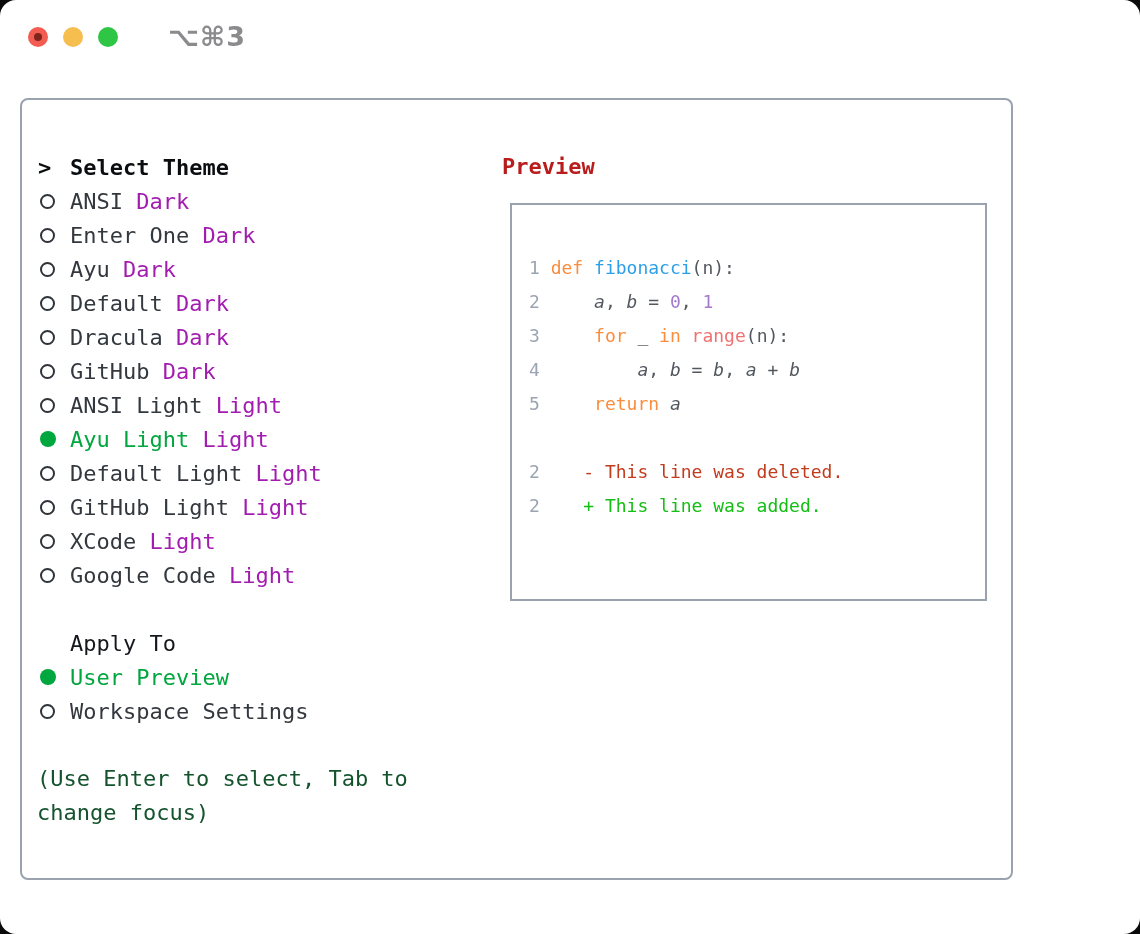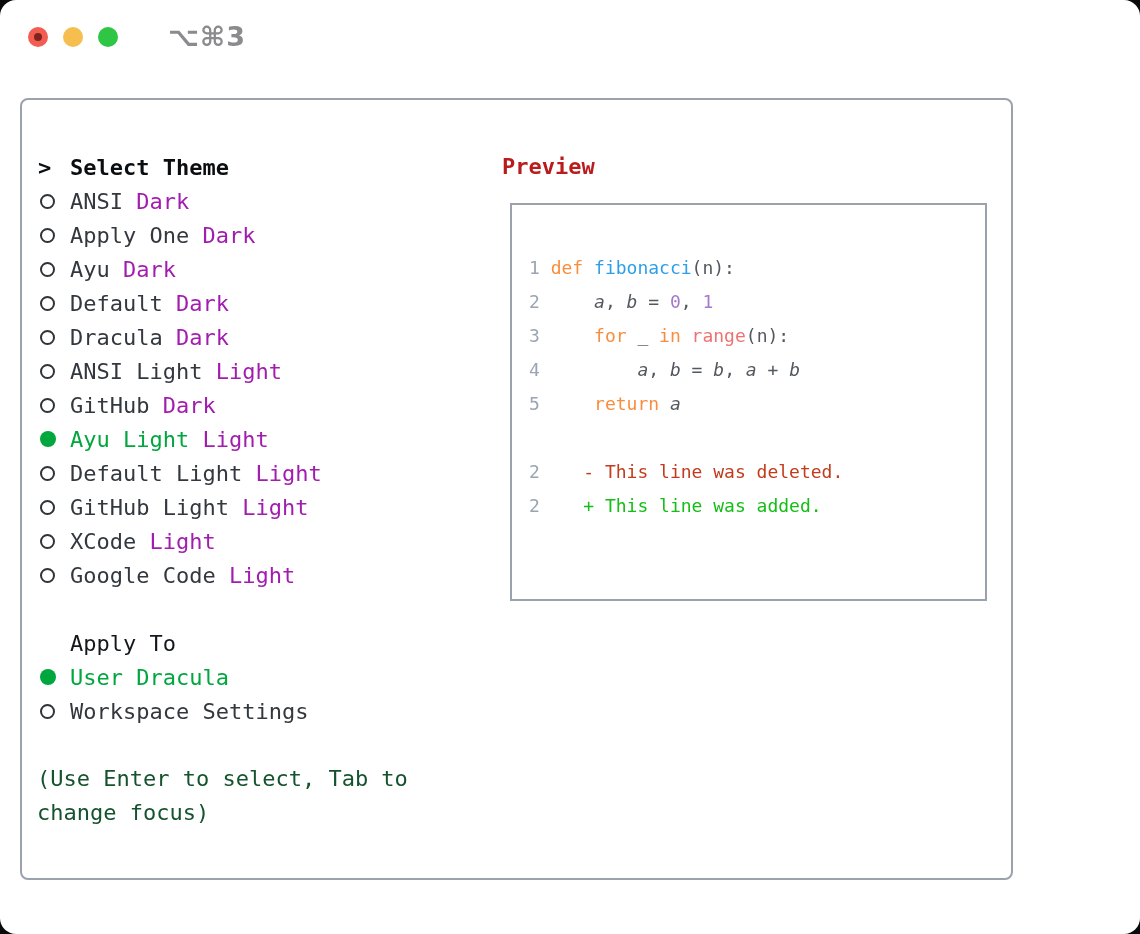--- a/index.html
+++ b/index.html
@@ -83,42 +83,42 @@
   <div class="panel">
 
     <div class="left-col">
       <div class="row">
         <span class="marker"><span class="arrow-glyph">&gt;</span></span>
         <span class="label hdr">Select Theme</span>
       </div>
 
       <div id="theme-list">
           <div class="row"><span class="marker"><i class="ring"></i></span><span class="label"><span class="name-dark">ANSI</span><span class="suffix"> Dark</span></span></div>
-          <div class="row"><span class="marker"><i class="ring"></i></span><span class="label"><span class="name-dark">Apply One</span><span class="suffix"> Dark</span></span></div>
+          <div class="row"><span class="marker"><i class="ring"></i></span><span class="label"><span class="name-dark">Enter One</span><span class="suffix"> Dark</span></span></div>
           <div class="row"><span class="marker"><i class="ring"></i></span><span class="label"><span class="name-dark">Ayu</span><span class="suffix"> Dark</span></span></div>
           <div class="row"><span class="marker"><i class="ring"></i></span><span class="label"><span class="name-dark">Default</span><span class="suffix"> Dark</span></span></div>
           <div class="row"><span class="marker"><i class="ring"></i></span><span class="label"><span class="name-dark">Dracula</span><span class="suffix"> Dark</span></span></div>
+          <div class="row"><span class="marker"><i class="ring"></i></span><span class="label"><span class="name-dark">GitHub</span><span class="suffix"> Dark</span></span></div>
           <div class="row"><span class="marker"><i class="ring"></i></span><span class="label"><span class="name-dark">ANSI Light</span><span class="suffix"> Light</span></span></div>
-          <div class="row"><span class="marker"><i class="ring"></i></span><span class="label"><span class="name-dark">GitHub</span><span class="suffix"> Dark</span></span></div>
           <div class="row"><span class="marker"><i class="dotfill"></i></span><span class="label"><span class="name-green">Ayu Light</span><span class="suffix"> Light</span></span></div>
           <div class="row"><span class="marker"><i class="ring"></i></span><span class="label"><span class="name-dark">Default Light</span><span class="suffix"> Light</span></span></div>
           <div class="row"><span class="marker"><i class="ring"></i></span><span class="label"><span class="name-dark">GitHub Light</span><span class="suffix"> Light</span></span></div>
           <div class="row"><span class="marker"><i class="ring"></i></span><span class="label"><span class="name-dark">XCode</span><span class="suffix"> Light</span></span></div>
           <div class="row"><span class="marker"><i class="ring"></i></span><span class="label"><span class="name-dark">Google Code</span><span class="suffix"> Light</span></span></div>
         </div>
 
       <div class="row spacer"></div>
 
       <div class="row">
         <span class="marker"></span>
         <span class="label applyhdr">Apply To</span>
       </div>
 
       <div id="apply-options">
-          <div class="row"><span class="marker"><i class="dotfill"></i></span><span class="label"><span class="name-green">User Dracula</span></span></div>
+          <div class="row"><span class="marker"><i class="dotfill"></i></span><span class="label"><span class="name-green">User Preview</span></span></div>
           <div class="row"><span class="marker"><i class="ring"></i></span><span class="label"><span class="name-dark">Workspace Settings</span></span></div>
         </div>
 
       <div class="row spacer"></div>
 
       <div class="help">(Use Enter to select, Tab to change focus)</div>
     </div>
 
     <div class="preview-title">Preview</div>
 

